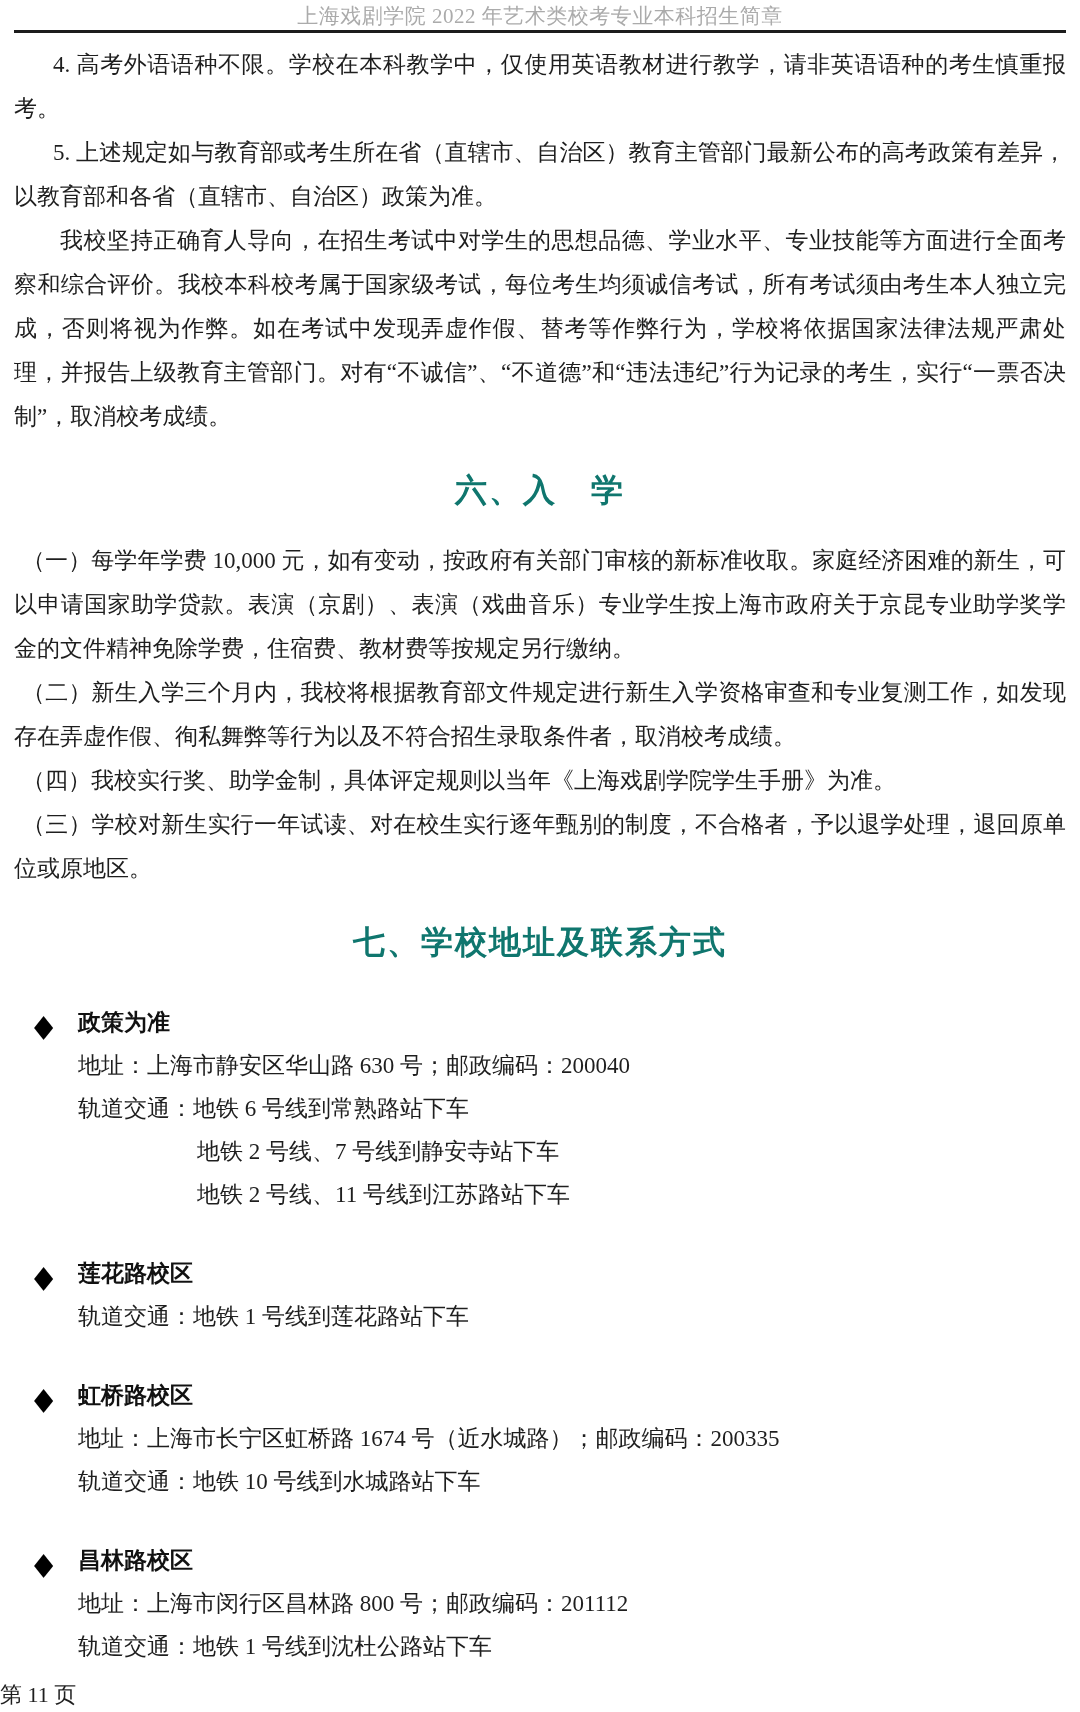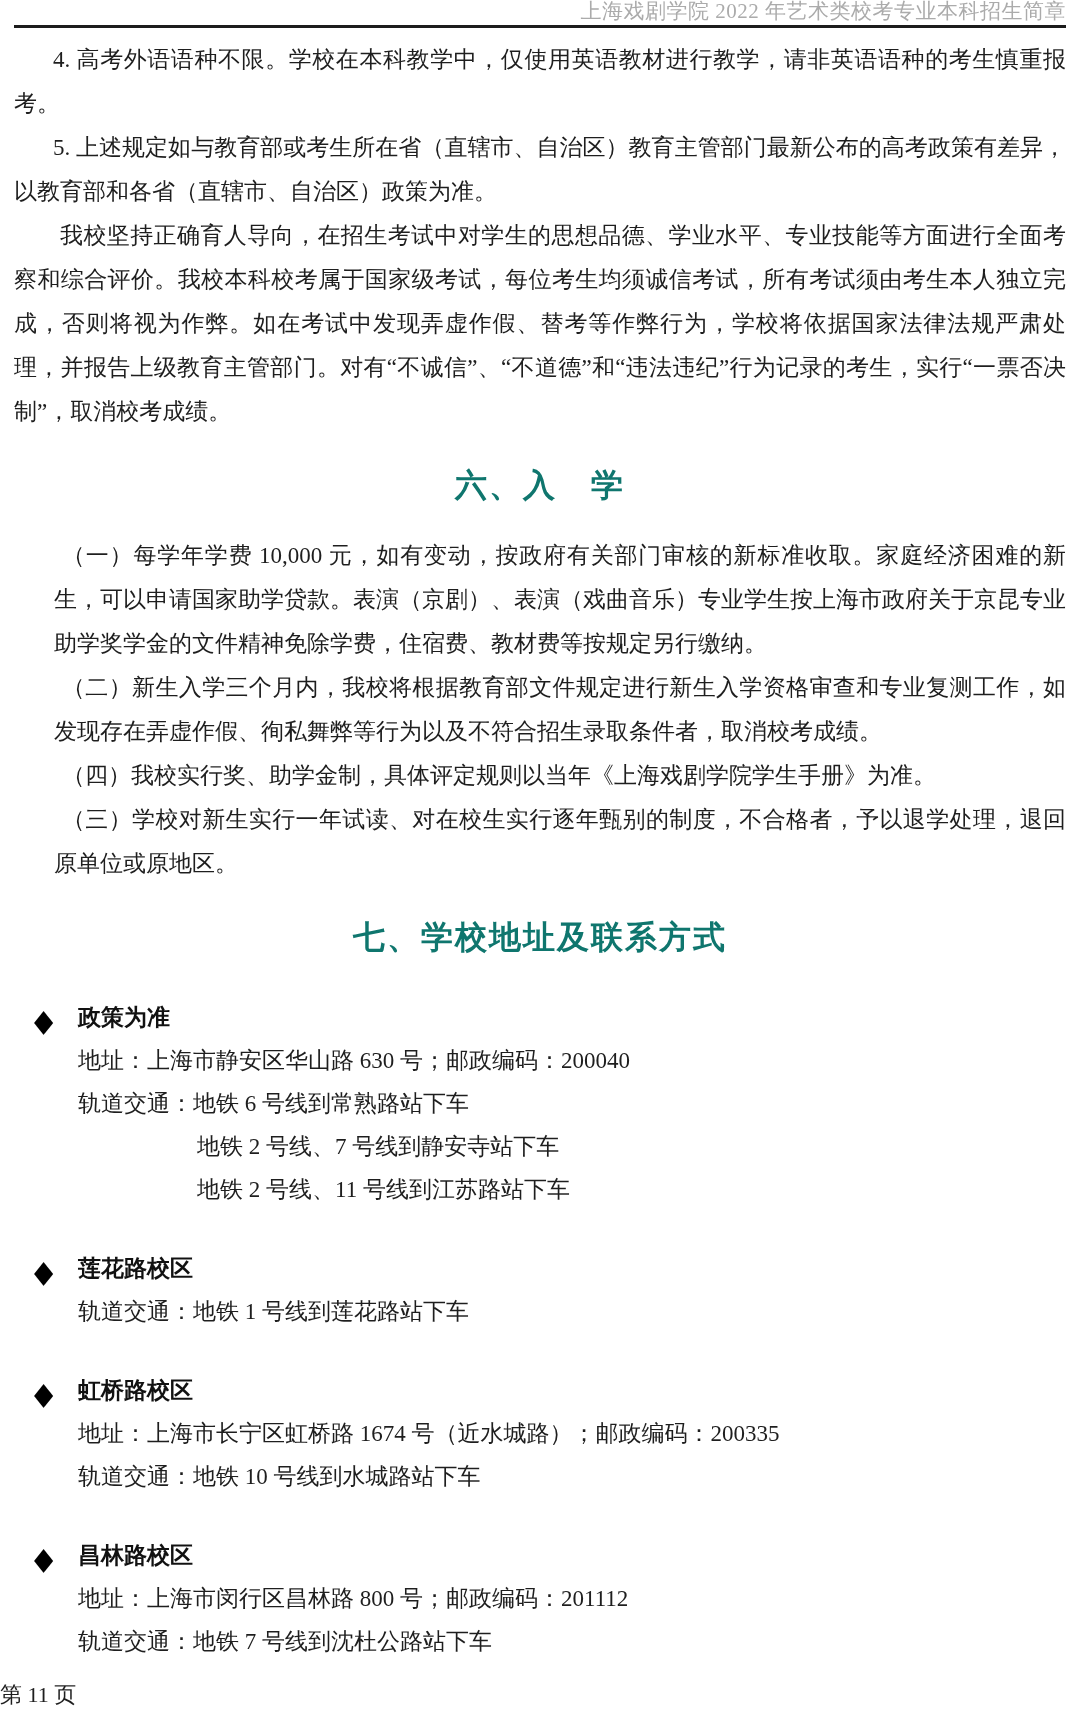--- a/index.html
+++ b/index.html
@@ -12,42 +12,43 @@
     overflow: hidden;
   }
   .page {
     position: relative;
     width: 1080px; height: 1712px;
     padding: 0 14px;
     box-sizing: border-box;
   }
   
   .header-title {
-    text-align: right;
+    padding-top: 5px;
+    text-align: center;
     font-size: 21px;
     line-height: 23px;
     color: #ababab;
     letter-spacing: 0.5px;
   }
   .header-rule {
     height: 0;
     border-top: 3px solid #1c1c1c;
     margin-top: 2px;
   }
   
   .content { padding-top: 10px; }
   .para {
     margin: 0;
     font-size: 23px;
     line-height: 44px;
     text-align: justify;
   }
   .indent-num  { text-indent: 39px; }
   .indent-2em  { text-indent: 46px; }
-  .indent-item { text-indent: 8px; margin-left: 40px; }
+  .indent-item { text-indent: 8px; }
   .section-title {
     margin: 30px 0 26px 0;
     font-size: 32px;
     font-weight: bold;
     text-align: center;
     letter-spacing: 2px;
     color: #0f766e;
   }
   
   .campus {
@@ -138,21 +139,21 @@
       <span class="campus-bullet">◆</span>
       <div class="campus-line campus-name">虹桥路校区</div>
       <div class="campus-line">地址：上海市长宁区虹桥路 1674 号（近水城路）；邮政编码：200335</div>
       <div class="campus-line">轨道交通：地铁 10 号线到水城路站下车</div>
     </div>
 
     <div class="campus">
       <span class="campus-bullet">◆</span>
       <div class="campus-line campus-name">昌林路校区</div>
       <div class="campus-line">地址：上海市闵行区昌林路 800 号；邮政编码：201112</div>
-      <div class="campus-line">轨道交通：地铁 7 号线到沈杜公路站下车</div>
+      <div class="campus-line">轨道交通：地铁 1 号线到沈杜公路站下车</div>
     </div>
 
   </div>
 
   <div class="footer">第 11 页</div>
 
   <div class="watermark">头条 @群星艺考指南</div>
 
 </div>
 

